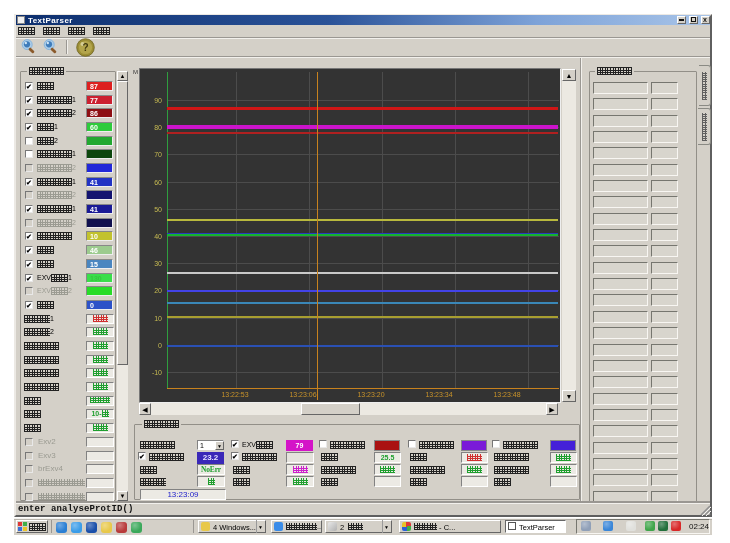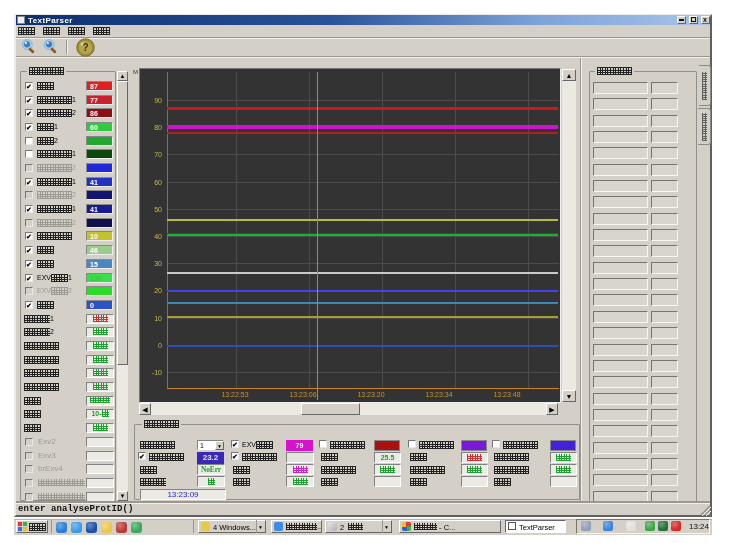--- a/index.html
+++ b/index.html
@@ -361,12 +361,12 @@
 <div class="a" style="left:508px;top:522px;width:9px;height:9px;background:#fff;border-radius:2px"></div>
 <div class="a" style="left:508px;top:522px;width:8px;height:8px;background:#fff;border:1px solid #555"></div>
 <div class="a" style="left:519px;top:523px;font:7.5px 'Liberation Sans';color:#000">TextParser</div>
 <div class="a sun" style="left:576px;top:519px;width:134px;height:15px;background:#d4d0c8"></div>
 <div class="a" style="left:581px;top:521px;width:10px;height:10px;border-radius:2px;background:radial-gradient(circle at 35% 30%,#fff5,transparent 60%),#90a0b8"></div>
 <div class="a" style="left:603px;top:521px;width:10px;height:10px;border-radius:2px;background:radial-gradient(circle at 35% 30%,#fff5,transparent 60%),#3a86d8"></div>
 <div class="a" style="left:626px;top:521px;width:10px;height:10px;border-radius:2px;background:radial-gradient(circle at 35% 30%,#fff5,transparent 60%),#e0e0dc"></div>
 <div class="a" style="left:645px;top:521px;width:10px;height:10px;border-radius:2px;background:radial-gradient(circle at 35% 30%,#fff5,transparent 60%),#3fa54a"></div>
 <div class="a" style="left:658px;top:521px;width:10px;height:10px;border-radius:2px;background:radial-gradient(circle at 35% 30%,#fff5,transparent 60%),#23703c"></div>
 <div class="a" style="left:671px;top:521px;width:10px;height:10px;border-radius:2px;background:radial-gradient(circle at 35% 30%,#fff5,transparent 60%),#d82828"></div>
-<div class="a" style="left:689px;top:522px;font:8px 'Liberation Sans';color:#111">13:24</div>
+<div class="a" style="left:689px;top:522px;font:8px 'Liberation Sans';color:#111">02:24</div>
 </body></html>

